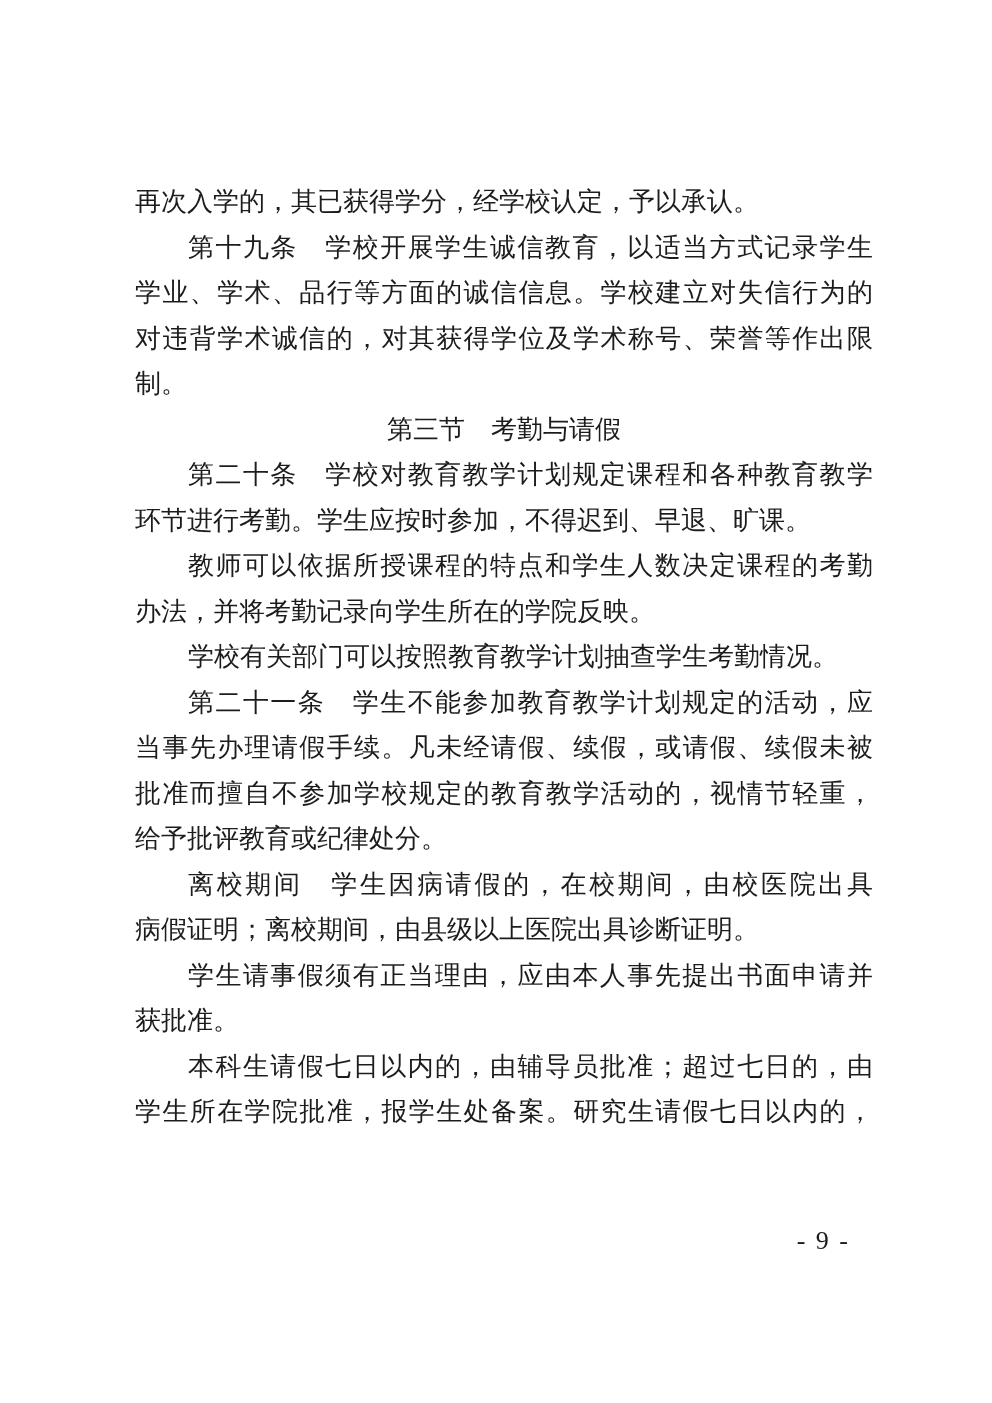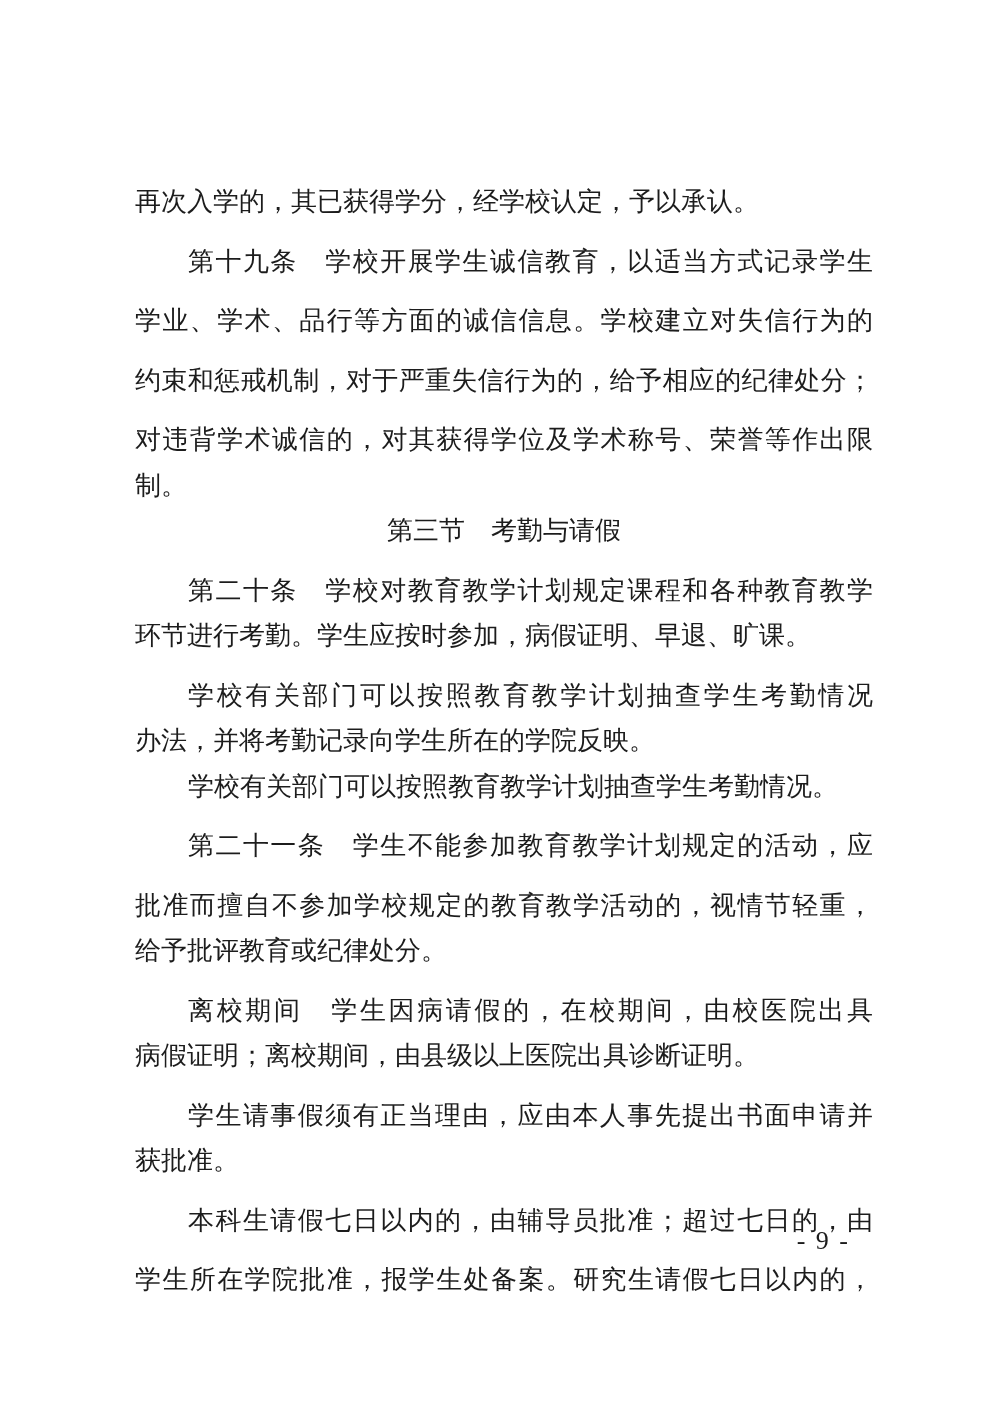--- a/index.html
+++ b/index.html
@@ -30,21 +30,20 @@
     font-size: 26px;
     line-height: 45.5px;
     height: 45.5px;
     overflow: hidden;
     white-space: normal;
     text-align: left;
   }
   .line.full {
     text-align: justify;
     text-align-last: justify;
-    margin-top: 14px;
   }
   .line.end {
     text-align: left;
     text-align-last: left;
   }
   .line.heading {
     text-align: center;
     text-align-last: center;
     font-family: Liberation Serif, serif;
   }
@@ -62,30 +61,30 @@
   }
 </style>
 </head>
 <body>
 
 <div class="page">
   <div class="doc-body">
       <div class="line end">再次入学的，其已获得学分，经学校认定，予以承认。</div>
       <div class="line full indent">第十九条　学校开展学生诚信教育，以适当方式记录学生</div>
       <div class="line full">学业、学术、品行等方面的诚信信息。学校建立对失信行为的</div>
-      <div class="line full">约束和惩戒机制，对于严重失信行为的，给予相应的纪律处分；</div>
       <div class="line full">对违背学术诚信的，对其获得学位及学术称号、荣誉等作出限</div>
       <div class="line end">制。</div>
       <div class="line heading">第三节　考勤与请假</div>
       <div class="line full indent">第二十条　学校对教育教学计划规定课程和各种教育教学</div>
-      <div class="line end">环节进行考勤。学生应按时参加，病假证明、早退、旷课。</div>
-      <div class="line full indent">学校有关部门可以按照教育教学计划抽查学生考勤情况</div>
+      <div class="line end">环节进行考勤。学生应按时参加，不得迟到、早退、旷课。</div>
+      <div class="line full indent">教师可以依据所授课程的特点和学生人数决定课程的考勤</div>
       <div class="line end">办法，并将考勤记录向学生所在的学院反映。</div>
       <div class="line end indent">学校有关部门可以按照教育教学计划抽查学生考勤情况。</div>
       <div class="line full indent">第二十一条　学生不能参加教育教学计划规定的活动，应</div>
+      <div class="line full">当事先办理请假手续。凡未经请假、续假，或请假、续假未被</div>
       <div class="line full">批准而擅自不参加学校规定的教育教学活动的，视情节轻重，</div>
       <div class="line end">给予批评教育或纪律处分。</div>
       <div class="line full indent">离校期间　学生因病请假的，在校期间，由校医院出具</div>
       <div class="line end">病假证明；离校期间，由县级以上医院出具诊断证明。</div>
       <div class="line full indent">学生请事假须有正当理由，应由本人事先提出书面申请并</div>
       <div class="line end">获批准。</div>
       <div class="line full indent">本科生请假七日以内的，由辅导员批准；超过七日的，由</div>
       <div class="line full">学生所在学院批准，报学生处备案。研究生请假七日以内的，</div>
     </div>
   <div class="page-number">- 9 -</div>

